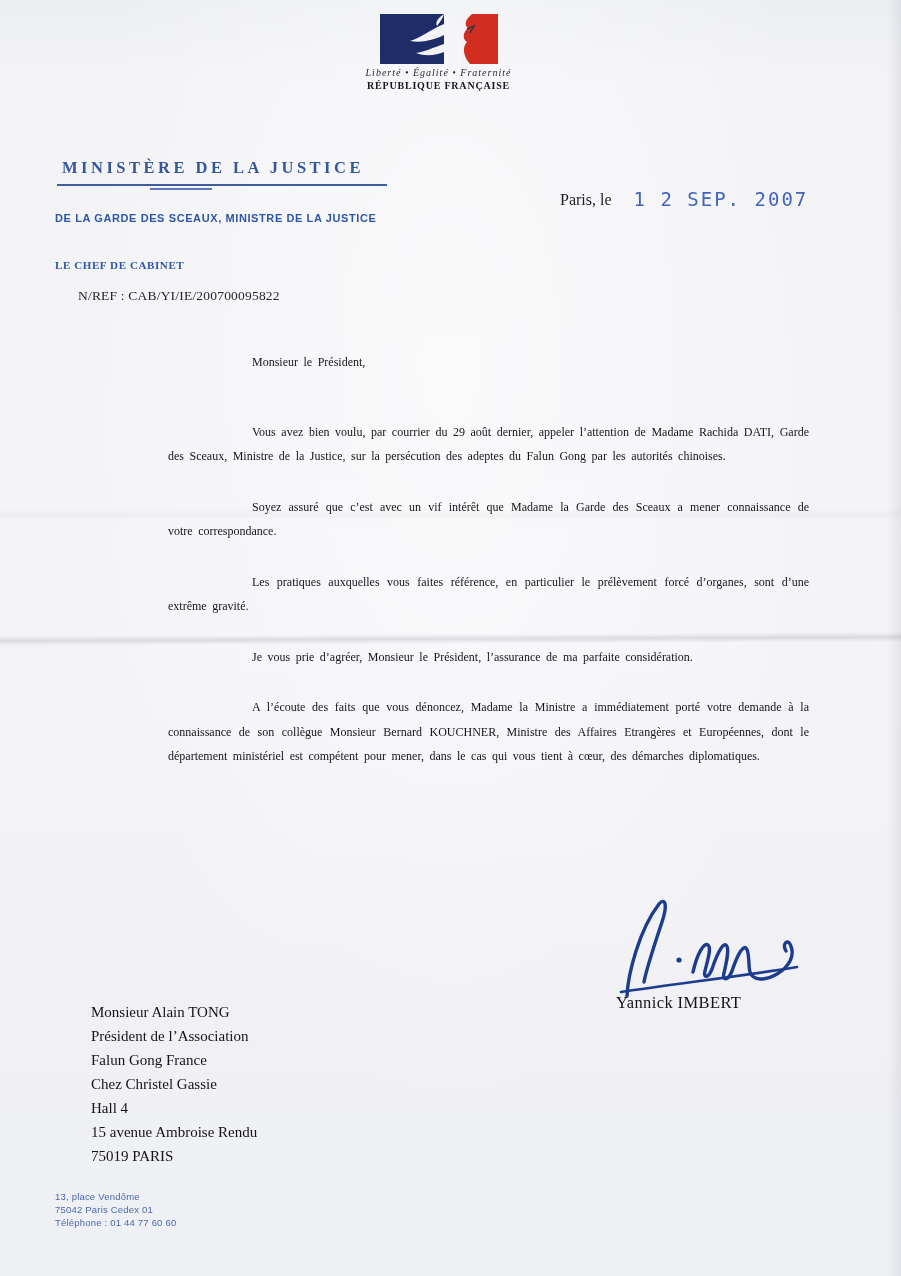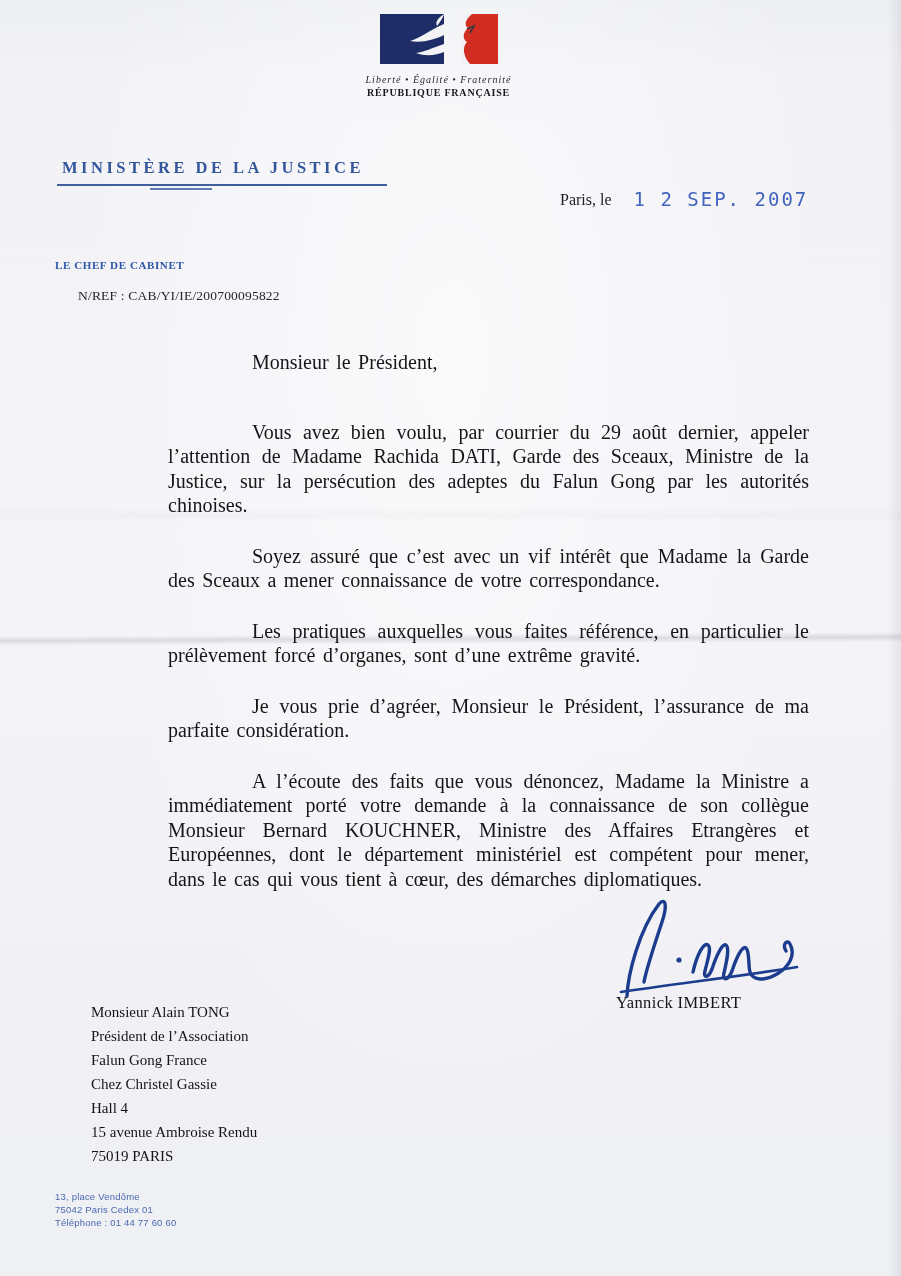--- a/index.html
+++ b/index.html
@@ -22,21 +22,21 @@
     background:linear-gradient(180deg,rgba(130,136,150,0) 0%,rgba(130,136,150,0.10) 50%,rgba(130,136,150,0) 100%);
   }
   .edge-shadow-right{
     position:absolute;top:0;right:0;width:14px;height:100%;
     background:linear-gradient(270deg,rgba(90,95,110,0.10),rgba(90,95,110,0));
   }
 
   
   .logo-wrap{position:absolute;left:346px;top:14px;width:185px;text-align:center;}
   .logo-svg{display:block;margin:0 auto;}
-  .motto{font-family:"Liberation Serif",serif;font-style:italic;font-size:10px;letter-spacing:1px;color:#2a2a30;margin-top:10px;white-space:nowrap;}
+  .motto{font-family:"Liberation Serif",serif;font-style:italic;font-size:10px;letter-spacing:1px;color:#2a2a30;margin-top:3px;white-space:nowrap;}
   .republique{font-family:"Liberation Serif",serif;font-size:10px;font-weight:bold;letter-spacing:0.8px;color:#17171c;margin-top:2px;white-space:nowrap;}
 
   .ministry{
     position:absolute;left:62px;top:158px;
     font-family:"Liberation Serif",serif;font-size:16.5px;letter-spacing:3.5px;
     color:#33579c;font-weight:bold;white-space:nowrap;
   }
   .ministry-rule{position:absolute;left:57px;top:184px;width:330px;height:2px;background:#2c4d92;opacity:0.9;}
   .ministry-rule2{position:absolute;left:150px;top:188px;width:62px;height:2px;background:#3a5ca3;opacity:0.8;}
 
@@ -53,21 +53,21 @@
   .reference{position:absolute;left:78px;top:288px;font-size:13.5px;color:#26262a;letter-spacing:0.2px;}
 
   .dateline{position:absolute;left:560px;top:188px;white-space:nowrap;}
   .date-place{font-size:16px;color:#1e1e22;}
   .date-stamp{
     font-family:"DejaVu Sans Mono",monospace;font-size:19px;color:#4163bd;
     letter-spacing:2px;margin-left:18px;vertical-align:-1px;
   }
 
   
-  .letter-body{position:absolute;left:168px;top:350px;width:641px;font-size:20px;line-height:24.5px;color:#161619;}
+  .letter-body{position:absolute;left:168px;top:350px;width:641px;font-size:12px;line-height:24.5px;color:#161619;}
   .letter-body p{margin:0 0 26px 0;text-align:justify;text-indent:84px;word-spacing:2.5px;}
   .letter-body p.salutation{text-align:left;margin-bottom:45px;}
 
   
   .sig-wrap{position:absolute;left:593px;top:888px;width:222px;}
   .signatory{position:absolute;left:616px;top:993px;font-size:16.5px;color:#141418;letter-spacing:0.4px;white-space:nowrap;}
 
   
   .recipient{position:absolute;left:91px;top:1000px;font-size:15px;line-height:24px;color:#141418;}
 
@@ -107,20 +107,21 @@
   <div class="ministry">MINISTÈRE DE LA JUSTICE</div>
   <div class="ministry-rule"></div>
   <div class="ministry-rule2"></div>
 
   <div class="dateline">
     <span class="date-place">Paris, le</span>
     <span class="date-stamp">1 2 SEP. 2007</span>
   </div>
 
   <div class="office">
+    <div>DE LA GARDE DES SCEAUX, MINISTRE DE LA JUSTICE</div>
   </div>
   <div class="office-role">LE CHEF DE CABINET</div>
 
   <div class="reference">N/REF : CAB/YI/IE/200700095822</div>
 
   <div class="letter-body">
     <p class="salutation">Monsieur le Président,</p>
     <p>Vous avez bien voulu, par courrier du 29 août dernier, appeler l’attention de Madame Rachida DATI, Garde des Sceaux, Ministre de la Justice, sur la persécution des adeptes du Falun Gong par les autorités chinoises.</p>
     <p>Soyez assuré que c’est avec un vif intérêt que Madame la Garde des Sceaux a mener connaissance de votre correspondance.</p>
     <p>Les pratiques auxquelles vous faites référence, en particulier le prélèvement forcé d’organes, sont d’une extrême gravité.</p>

